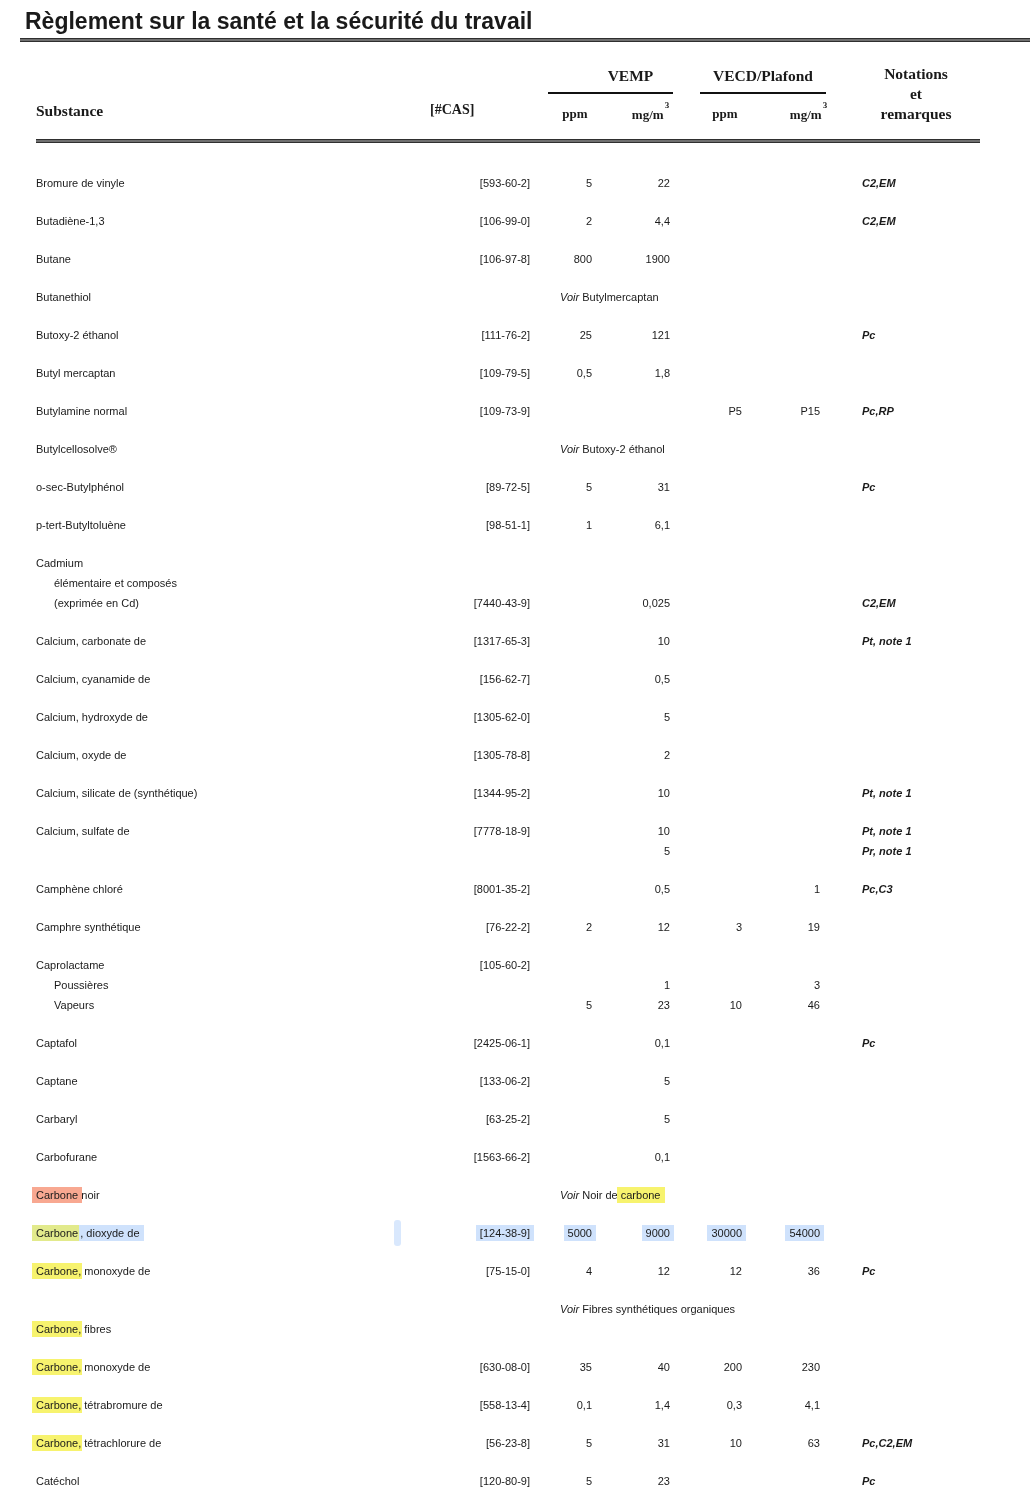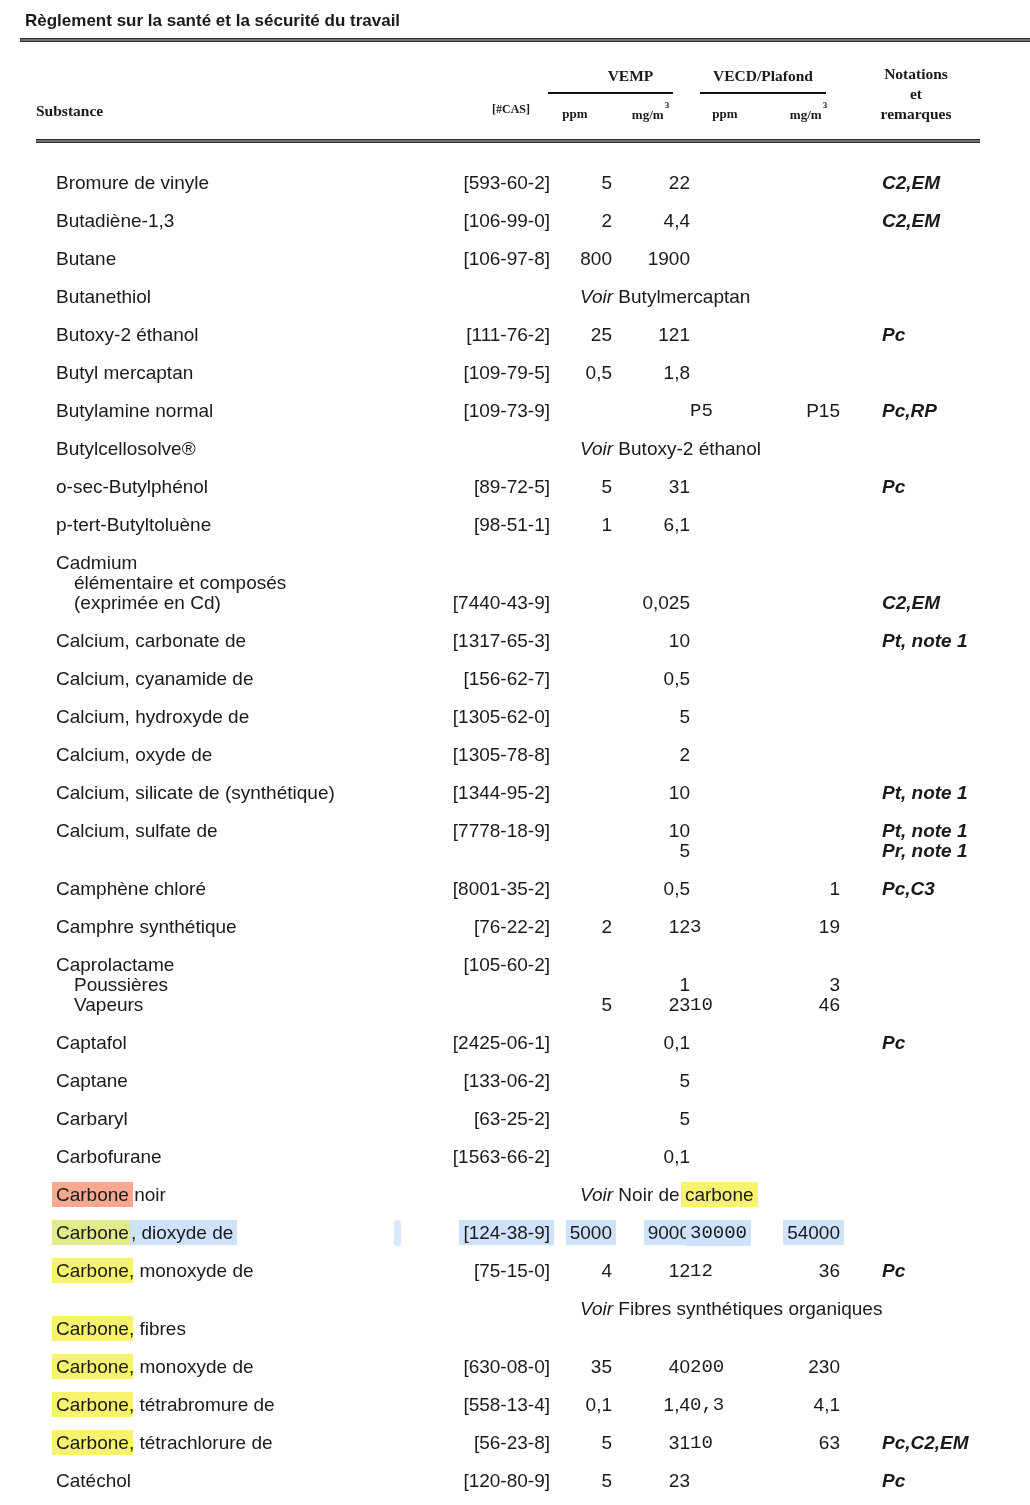--- a/index.html
+++ b/index.html
@@ -3,59 +3,59 @@
 <meta charset="utf-8">
 <style>
   html,body{margin:0;padding:0;}
   body{
     width:1030px;height:1505px;background:#ffffff;overflow:hidden;
     font-family:"Liberation Sans",sans-serif;color:#1a1a1a;
     -webkit-font-smoothing:antialiased;
   }
   
   .doc-title{
-    font-size:17px;font-weight:bold;margin:11px 0 0 25px;line-height:20px;
+    font-size:23px;font-weight:bold;margin:11px 0 0 25px;line-height:20px;
   }
   .rule{
     height:4px;
     background:linear-gradient(to bottom,#2f2f2f 0%,#2f2f2f 28%,#9b9b9b 44%,#9b9b9b 56%,#2f2f2f 72%,#2f2f2f 100%);
   }
   .title-rule{margin:7px 0 0 20px;width:1010px;}
   
   .thead{position:relative;height:101px;font-family:"Liberation Serif",serif;font-weight:bold;}
   .thead .abs{position:absolute;}
   .h-sub{left:36px;top:60px;font-size:15.5px;}
-  .h-cas{left:430px;top:60px;width:100px;text-align:right;font-size:12px;}
+  .h-cas{left:430px;top:60px;width:100px;font-size:14px;}
   .h-vemp{left:568px;top:25px;width:125px;text-align:center;font-size:15.5px;}
   .h-vemp-rule{left:548px;top:50px;width:125px;height:2px;background:#111;}
   .h-vecd{left:700px;top:25px;width:126px;text-align:center;font-size:15.5px;}
   .h-vecd-rule{left:700px;top:50px;width:126px;height:2px;background:#111;}
   .h-ppm1{left:550px;top:64px;width:50px;text-align:center;font-size:13px;}
   .h-mg1{left:610px;top:64px;width:80px;text-align:center;font-size:13px;}
   .h-ppm2{left:700px;top:64px;width:50px;text-align:center;font-size:13px;}
   .h-mg2{left:768px;top:64px;width:80px;text-align:center;font-size:13px;}
   .h-not{left:850px;top:22px;width:132px;text-align:center;font-size:15.5px;line-height:20px;}
   sup.s3{font-size:9px;position:relative;top:-6px;left:1px;}
   .header-rule{position:absolute;left:36px;top:97px;width:944px;height:4px;}
   
   #rows{margin-top:30px;}
   .row{position:relative;margin-bottom:18px;}
   .line{
     display:grid;
     grid-template-columns:377px 117px 62px 78px 72px 78px 42px 168px;
     padding-left:36px;
-    font-size:19px;line-height:20px;margin-left:20px;
+    font-size:11px;line-height:20px;
   }
   .cell{white-space:nowrap;}
   .sub{grid-column:1;text-align:left;}
   .indent .sub{padding-left:18px;}
   .cas{grid-column:2;text-align:right;}
   .p1{grid-column:3;text-align:right;}
   .m1{grid-column:4;text-align:right;}
-  .p2{grid-column:5;text-align:left;font-family:Liberation Mono, monospace;}
+  .p2{grid-column:5;text-align:right;}
   .m2{grid-column:6;text-align:right;}
   .note{grid-column:8;text-align:left;font-weight:bold;font-style:italic;}
   .voir{grid-column:3 / 9;text-align:left;padding-left:30px;}
   .voir .lead{font-style:italic;}
   
   .h{border-radius:0;padding:2px 4px;margin:-2px -4px;}
   .h-yellow{background:var(--hl-yellow);}
   .h-orange{background:var(--hl-orange);}
   .h-blue{background:var(--hl-blue);}
   .h-greenblue{background:var(--hl-greenblue);}

